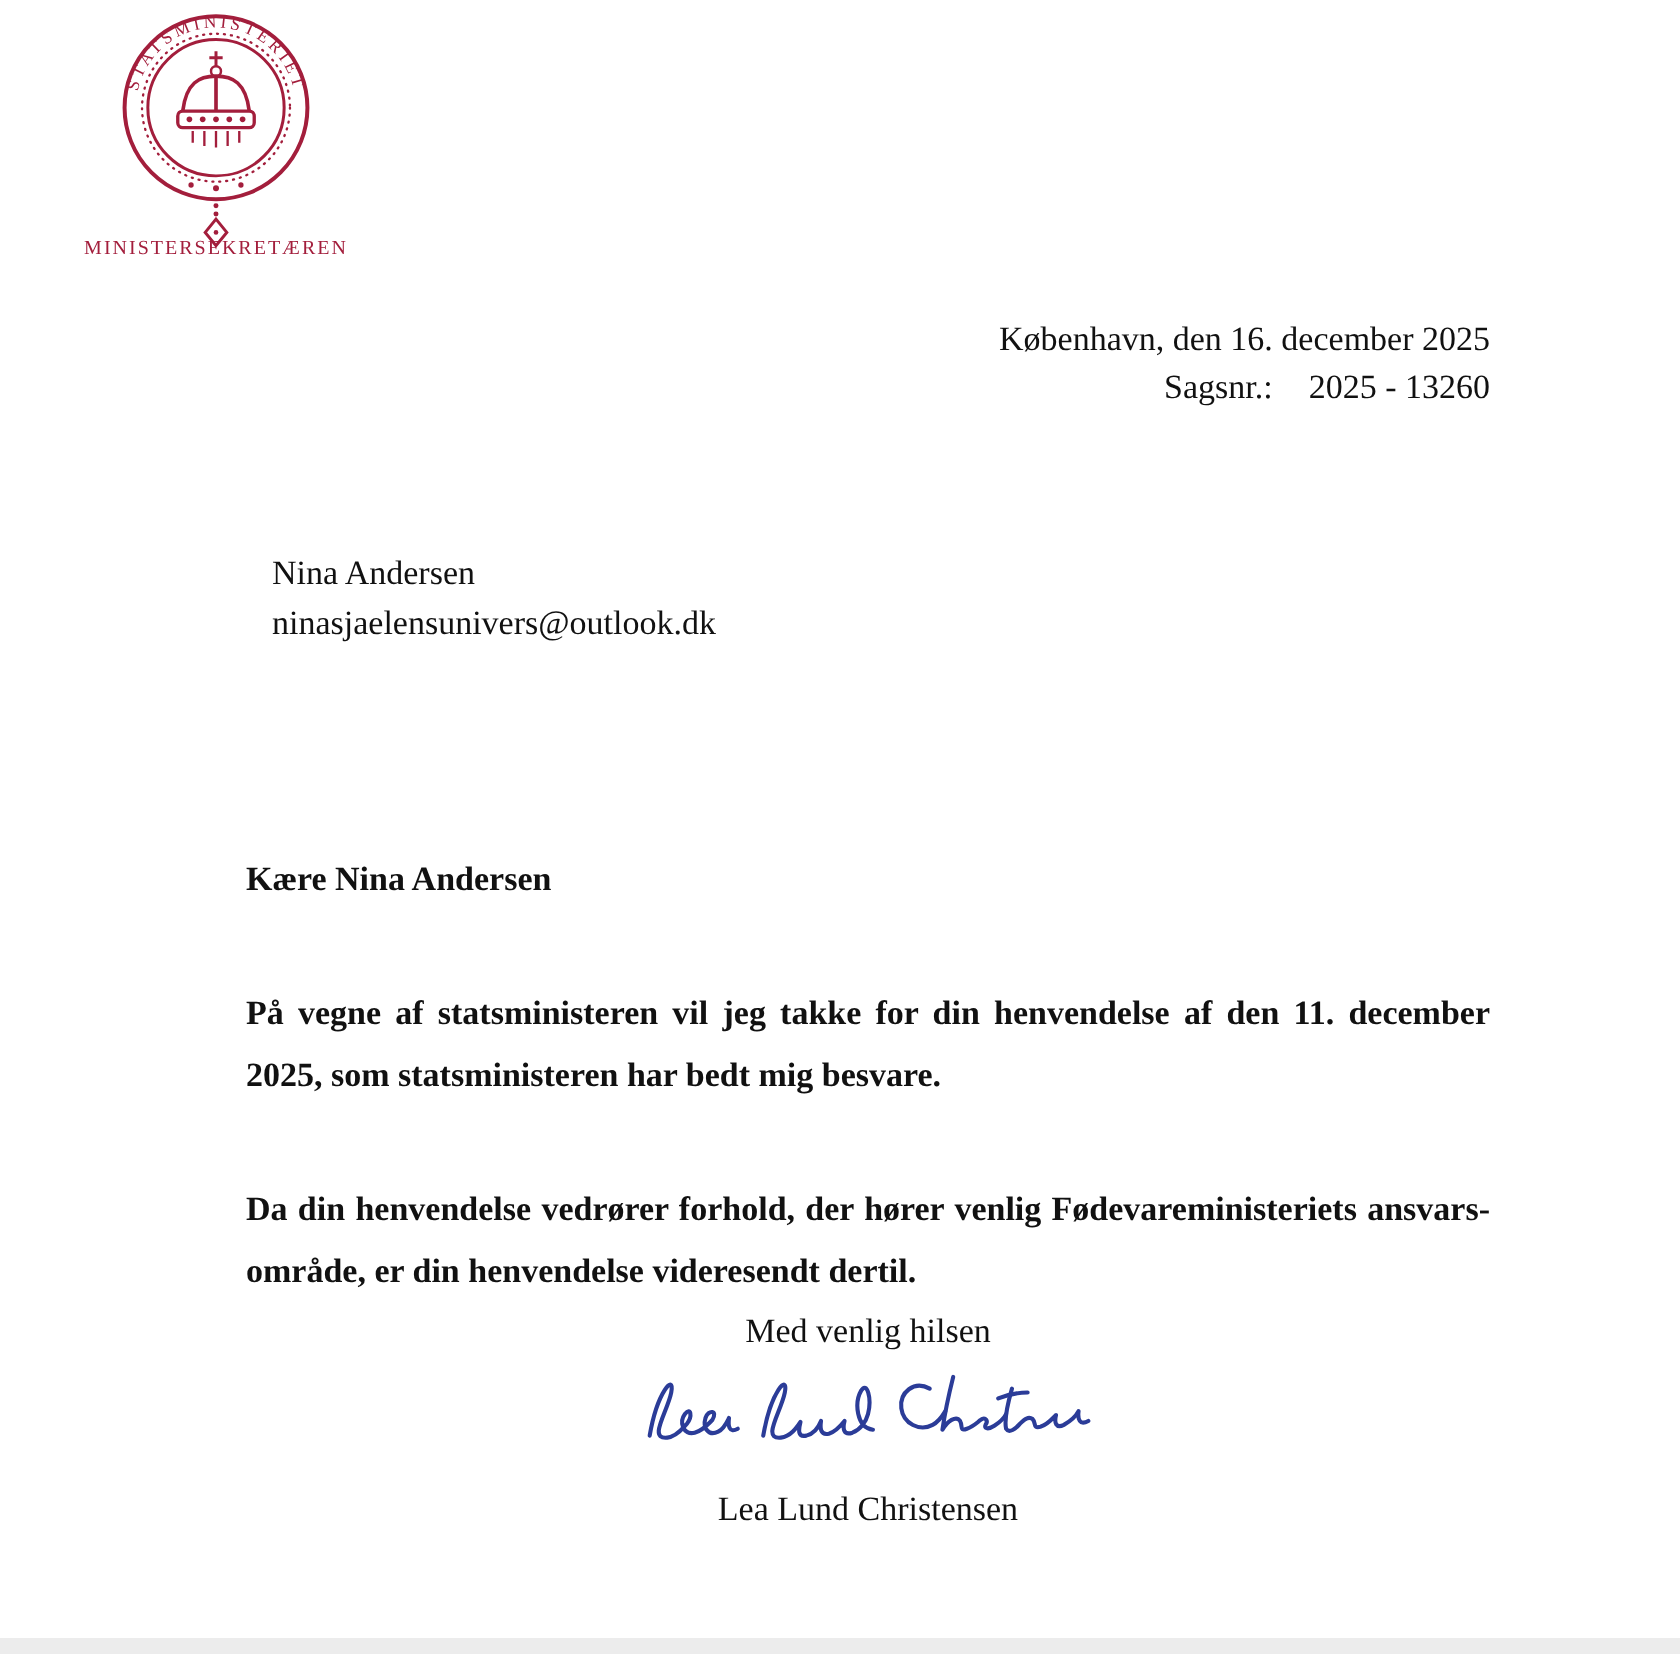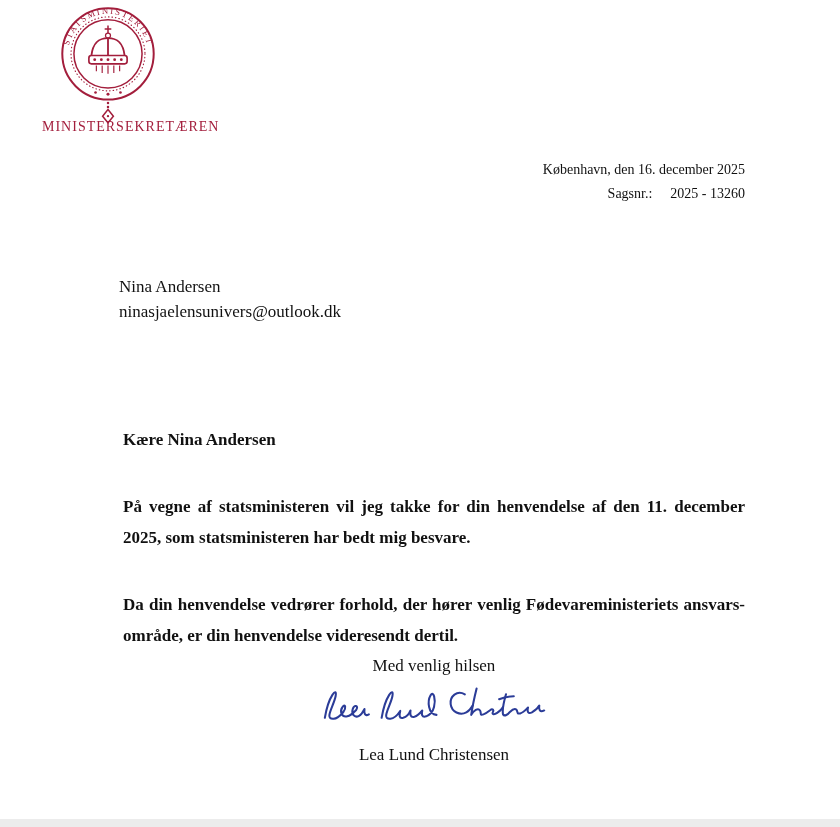--- a/index.html
+++ b/index.html
@@ -22,41 +22,41 @@
     width: 132px;
     text-align: center;
   }
   .crest {
     display: block;
     margin: 0 auto -8px auto;
     color: #a31e3c;
   }
   .dept-label {
     display: block;
-    font-size: 14px;
+    font-size: 10px;
     letter-spacing: 1px;
     color: #a31e3c;
     white-space: nowrap;
   }
 
   
   .meta {
     position: absolute;
     top: 158px;
     right: 95px;
     text-align: right;
-    font-size: 14px;
+    font-size: 17px;
     line-height: 24px;
   }
   .case-number { margin-left: 18px; }
 
   
   .recipient {
     position: absolute;
-    left: 119px;
+    left: 136px;
     top: 274px;
     font-size: 17px;
     line-height: 25px;
   }
 
   
   .letter-body {
     position: absolute;
     left: 123px;
     top: 424px;

